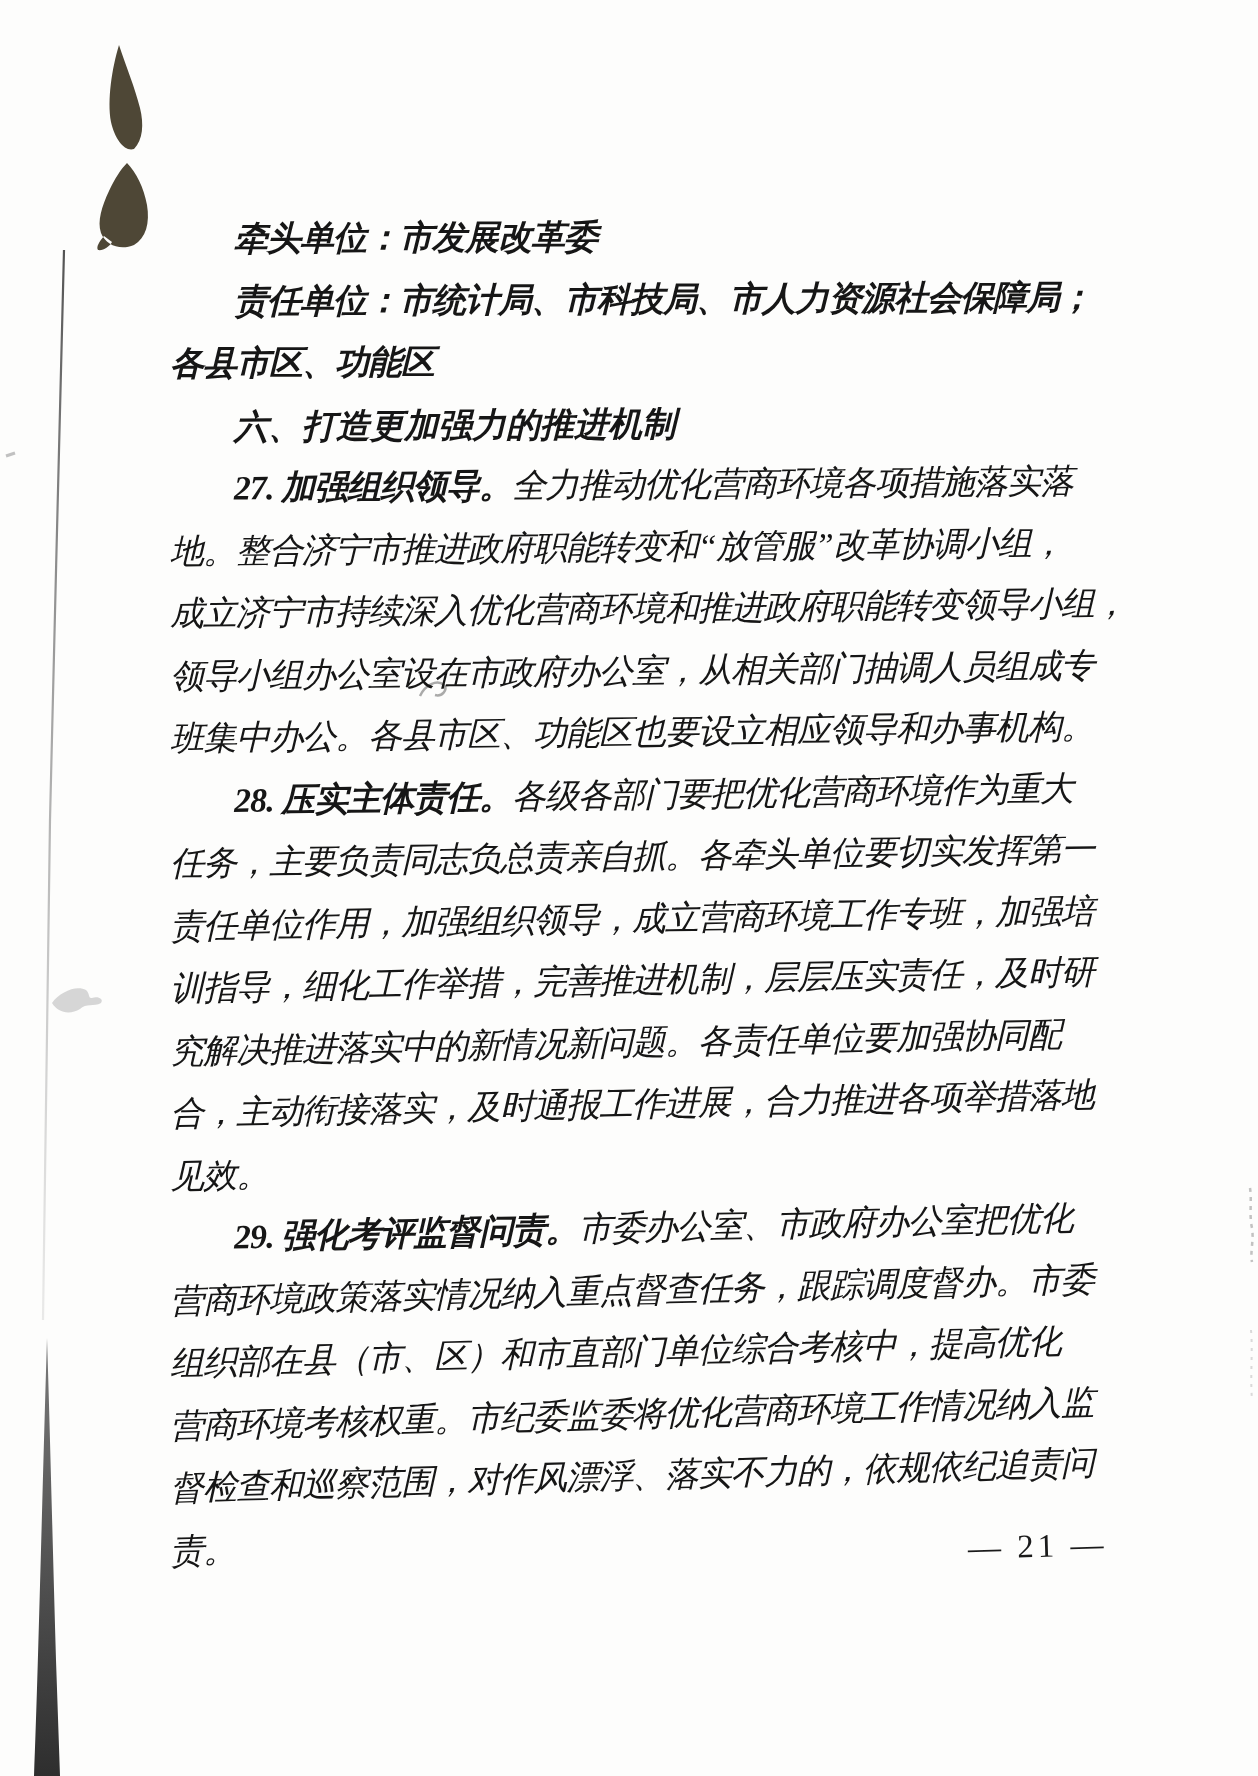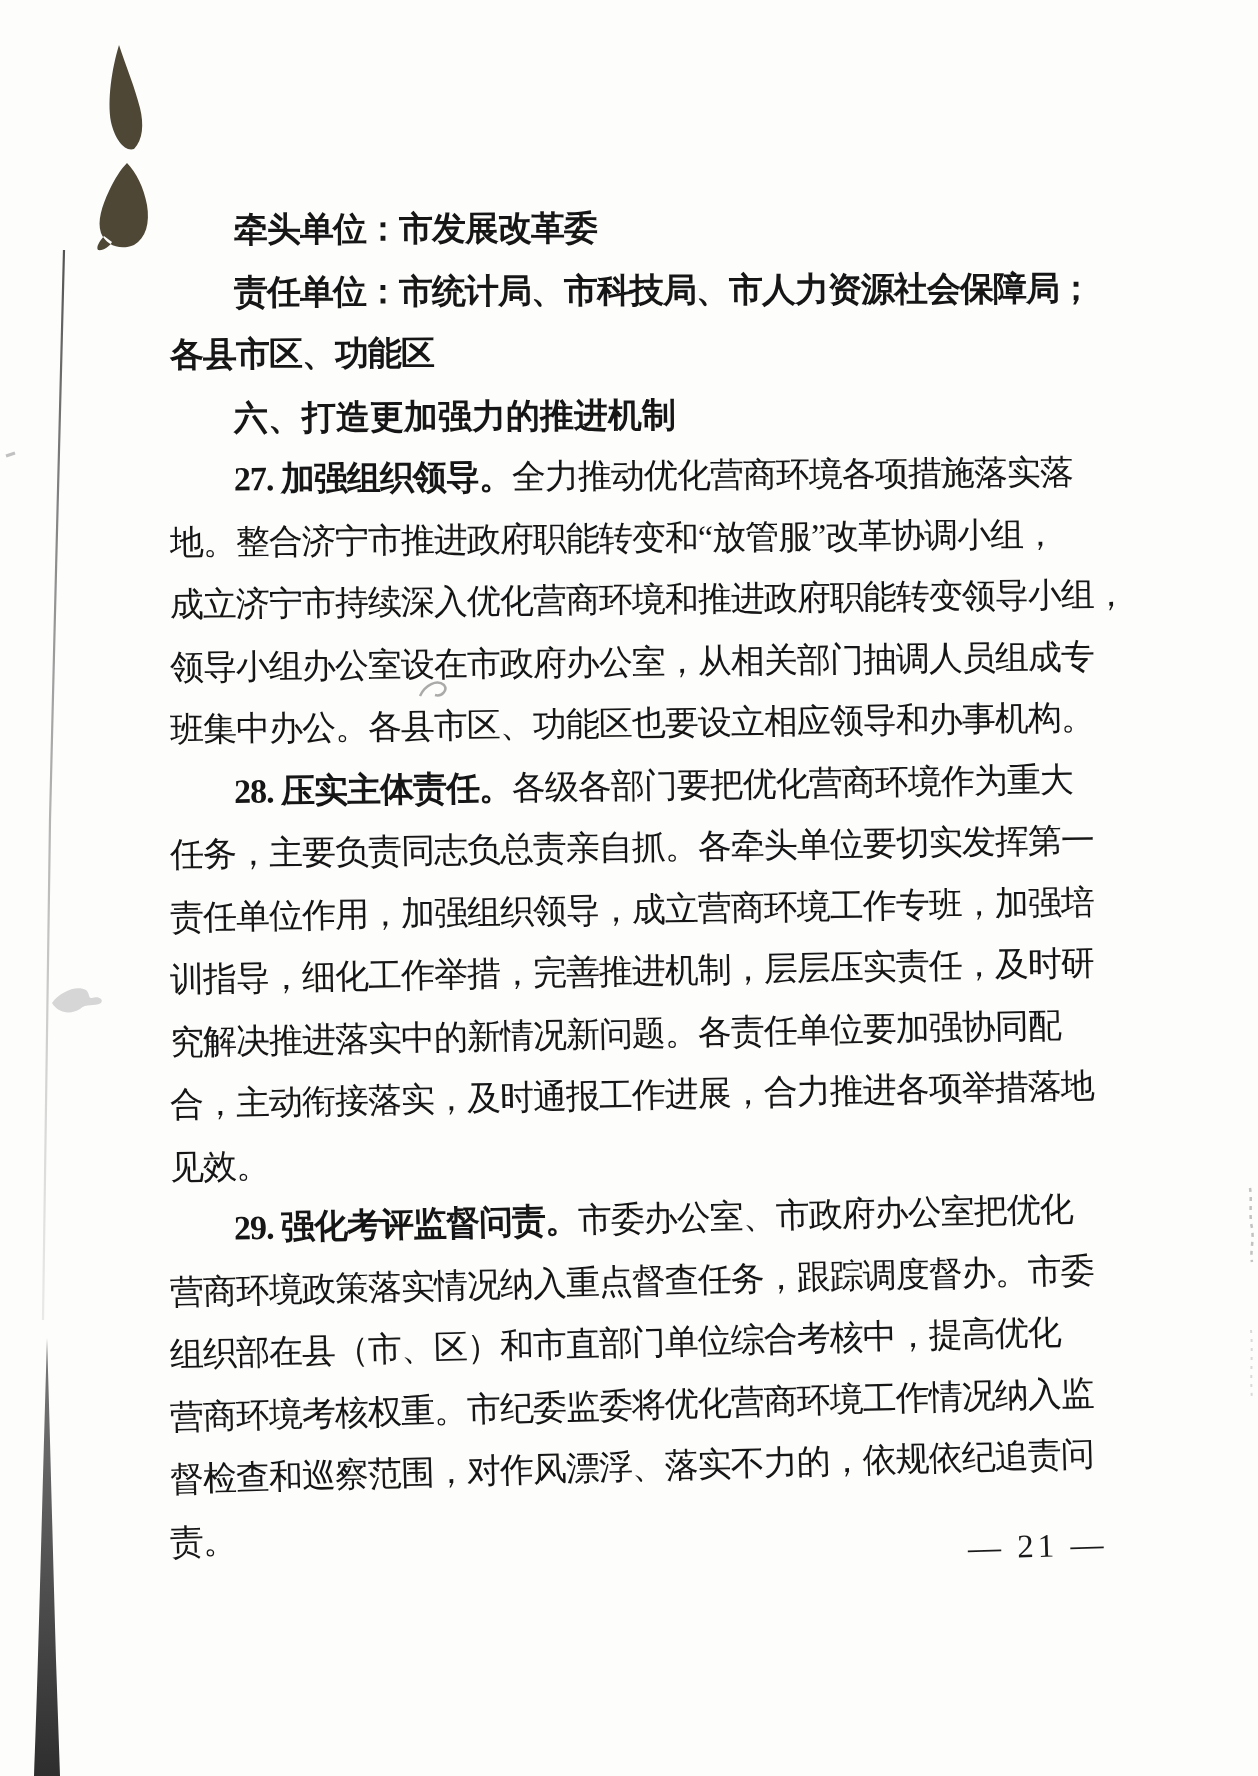--- a/index.html
+++ b/index.html
@@ -8,22 +8,23 @@
     width: 1258px;
     height: 1776px;
     background: #fdfdfc;
     overflow: hidden;
     font-family: "Liberation Serif", serif;
     color: #161616;
   }
   .text-block {
     position: absolute;
     left: 170px;
-    top: 199px;
+    top: 208px;
     width: 940px;
+    font-style: italic;
   }
   .line {
     height: 62.5px;
     line-height: 62.5px;
     font-size: 34px;
     letter-spacing: -1px;
     white-space: nowrap;
     transform-origin: left center;
     color: #161616;
   }

